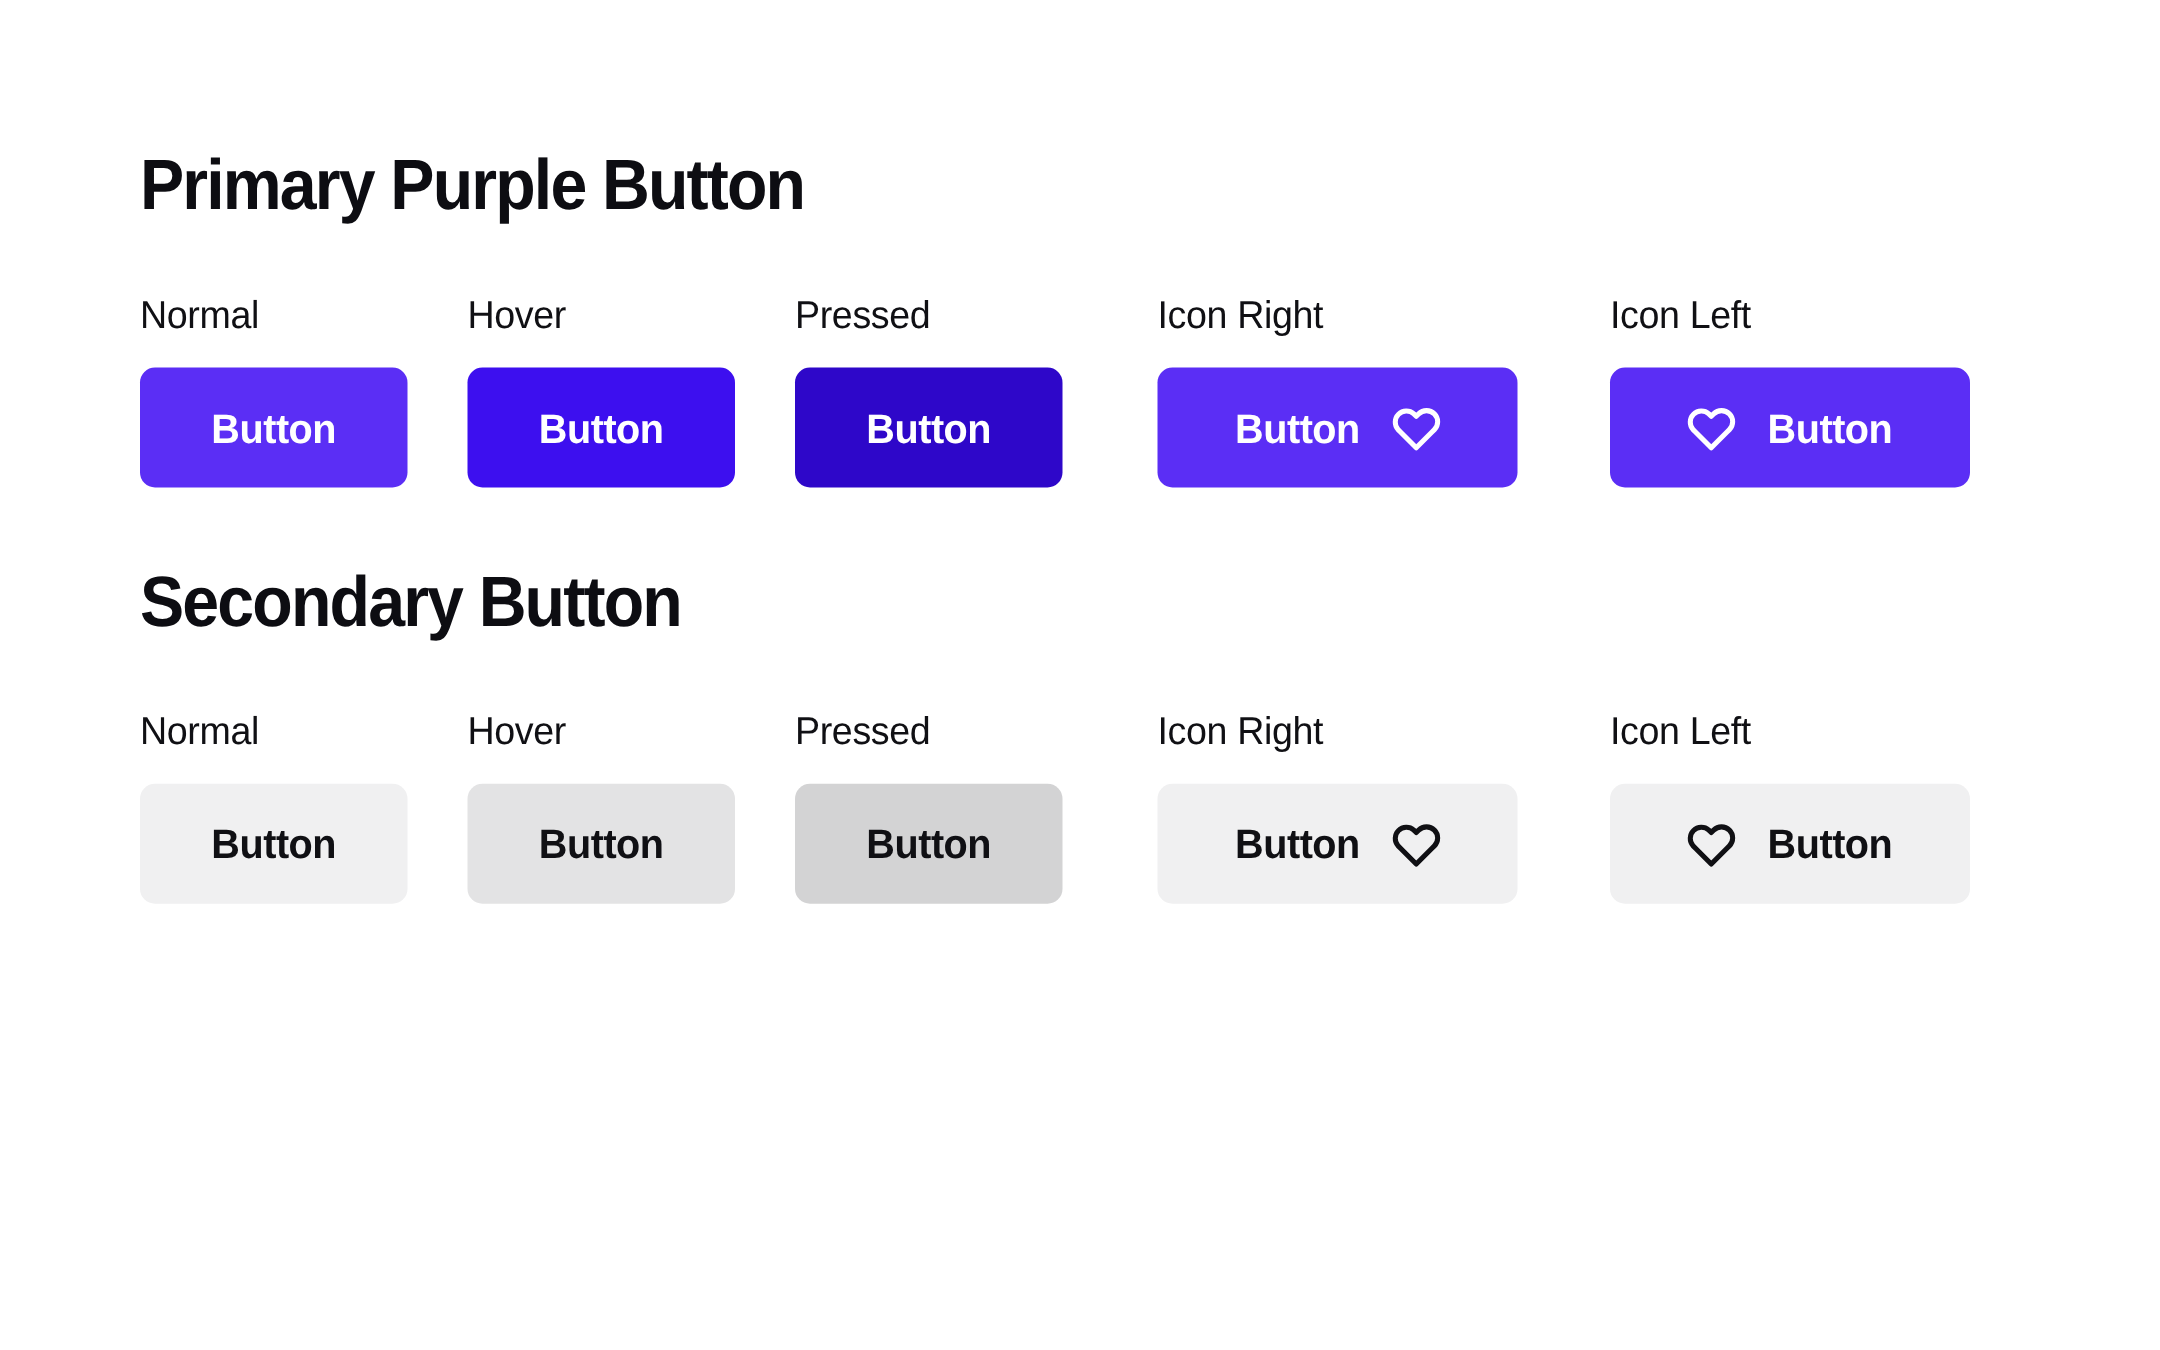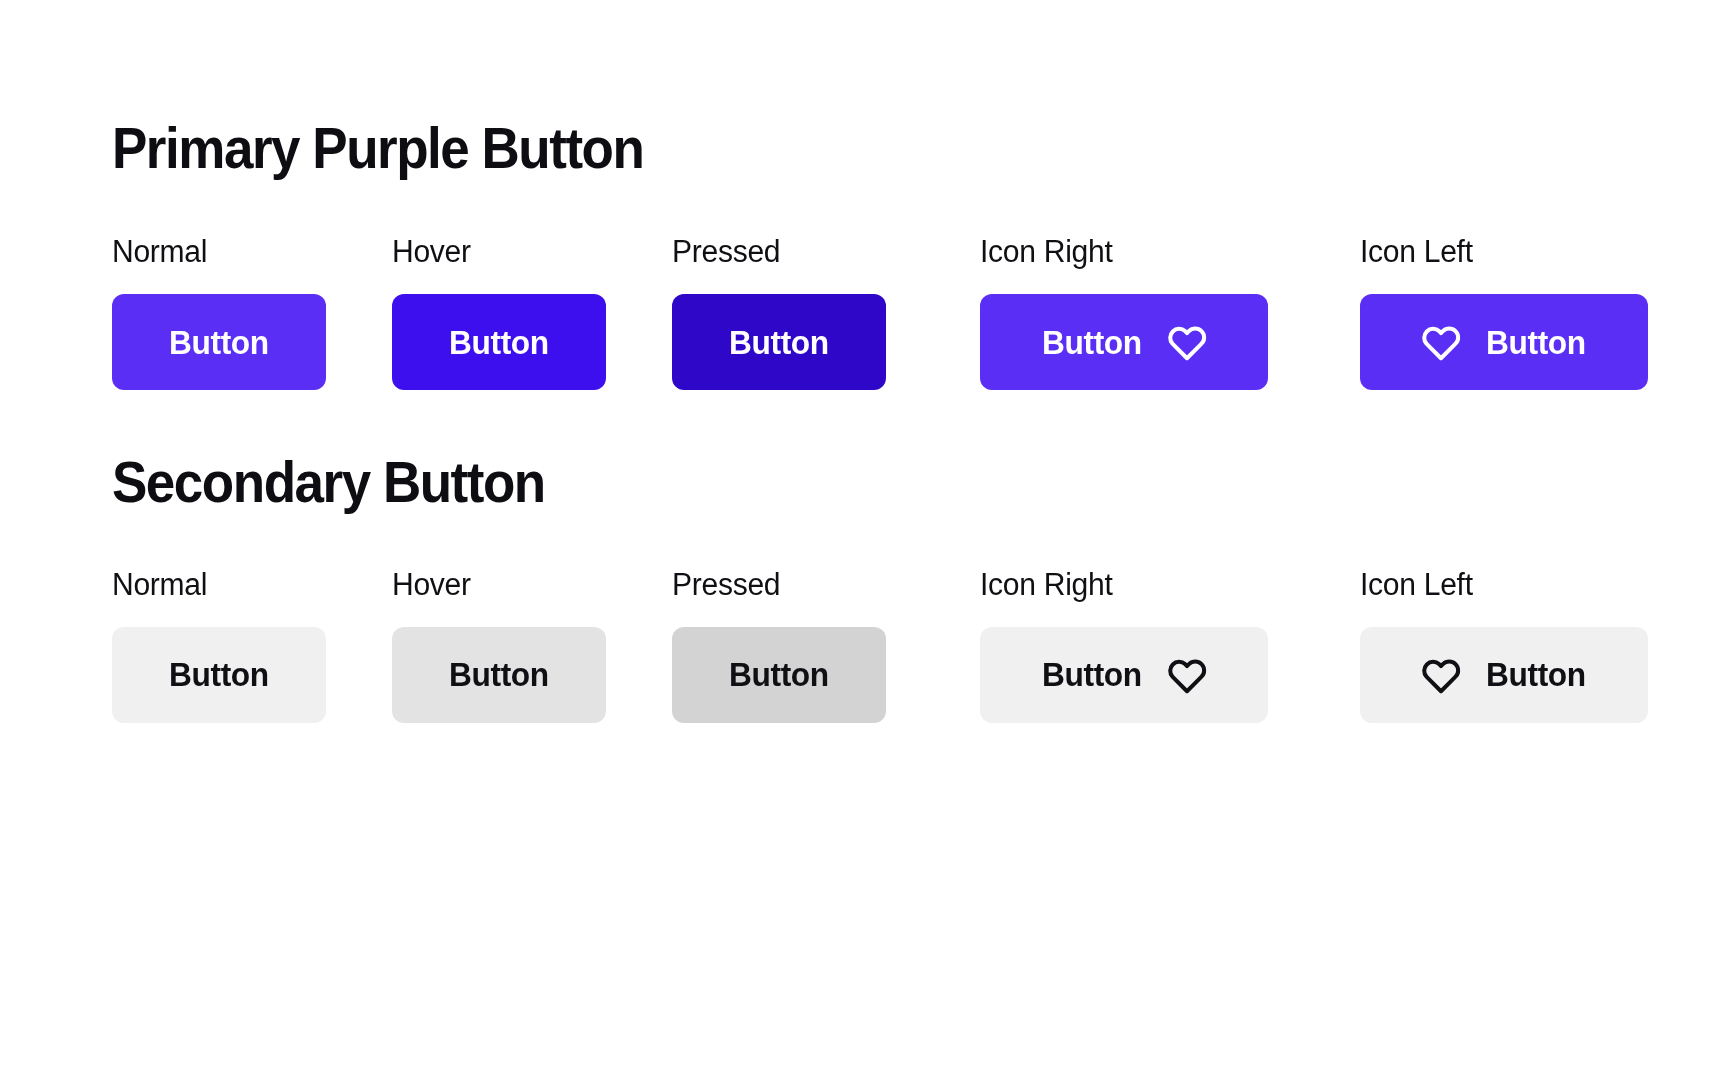--- a/index.html
+++ b/index.html
@@ -38,21 +38,20 @@
     transform-origin: left center;
     white-space: nowrap;
   }
 
   .section:nth-of-type(2) .section-title { margin-bottom: 56px; }
 
   
   .state-row {
     display: flex;
     align-items: flex-end;
-    gap: 18px;
   }
 
   .state-col {
     display: flex;
     flex-direction: column;
     align-items: flex-start;
   }
 
   .state-label {
     font-size: 31px;

